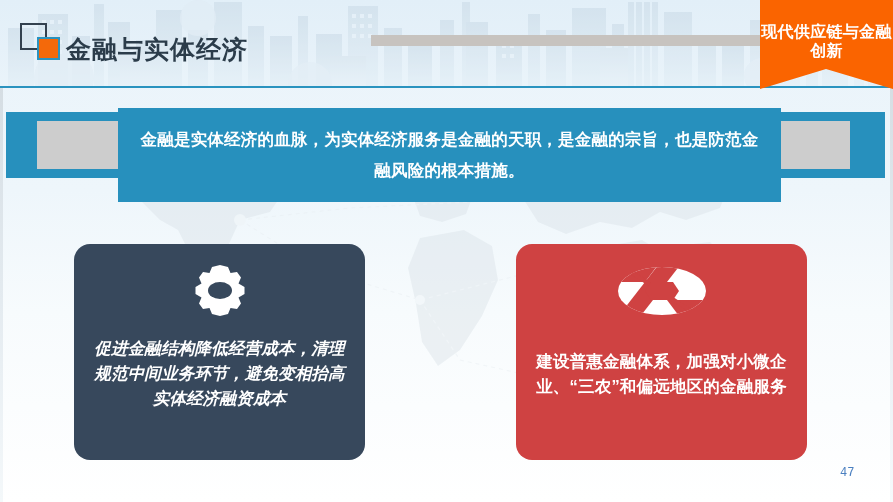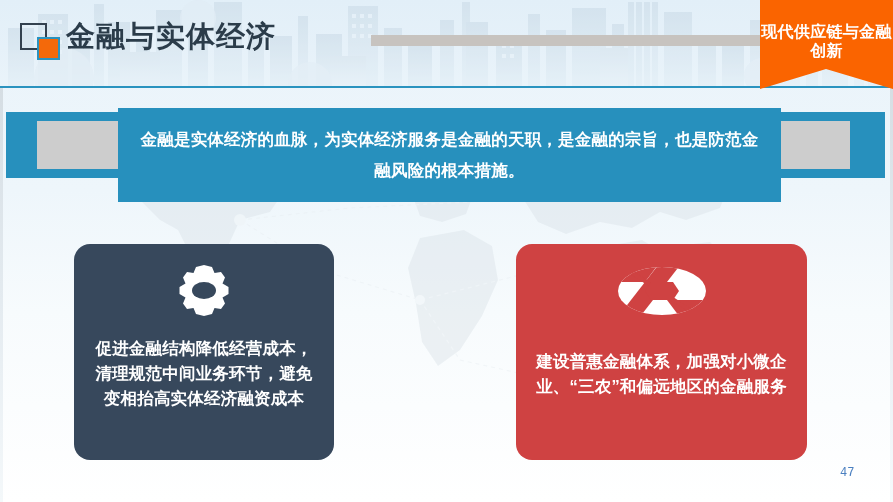--- a/index.html
+++ b/index.html
@@ -92,22 +92,22 @@
     position: absolute;
     left: 17px; top: 14px;
     width: 23px; height: 23px;
     background: #f4690a;
     border: 2px solid #2a93bf;
     box-sizing: border-box;
   }
 
   .slide-title {
     position: absolute;
-    left: 66px; top: 17px;
-    font-size: 29px;
+    left: 66px; top: 33px;
+    font-size: 25px;
     font-weight: bold;
     color: #2b3c4a;
     letter-spacing: 1px;
     white-space: nowrap;
   }
 
   
   .ribbon {
     position: absolute;
     left: 760px; top: 0;
@@ -174,22 +174,23 @@
   .card {
     position: absolute;
     border-radius: 16px;
     box-sizing: border-box;
     display: flex;
     flex-direction: column;
     align-items: center;
   }
   .card-left {
     left: 74px; top: 244px;
-    width: 260px; height: 216px;
+    width: 291px; height: 216px;
     background: #37485c;
+    font-style: italic;
   }
   .card-right {
     left: 516px; top: 244px;
     width: 291px; height: 216px;
     background: #cf4242;
     gap: 13px;
   }
   .card-icon {
     margin-top: 16px;
     height: 62px;

